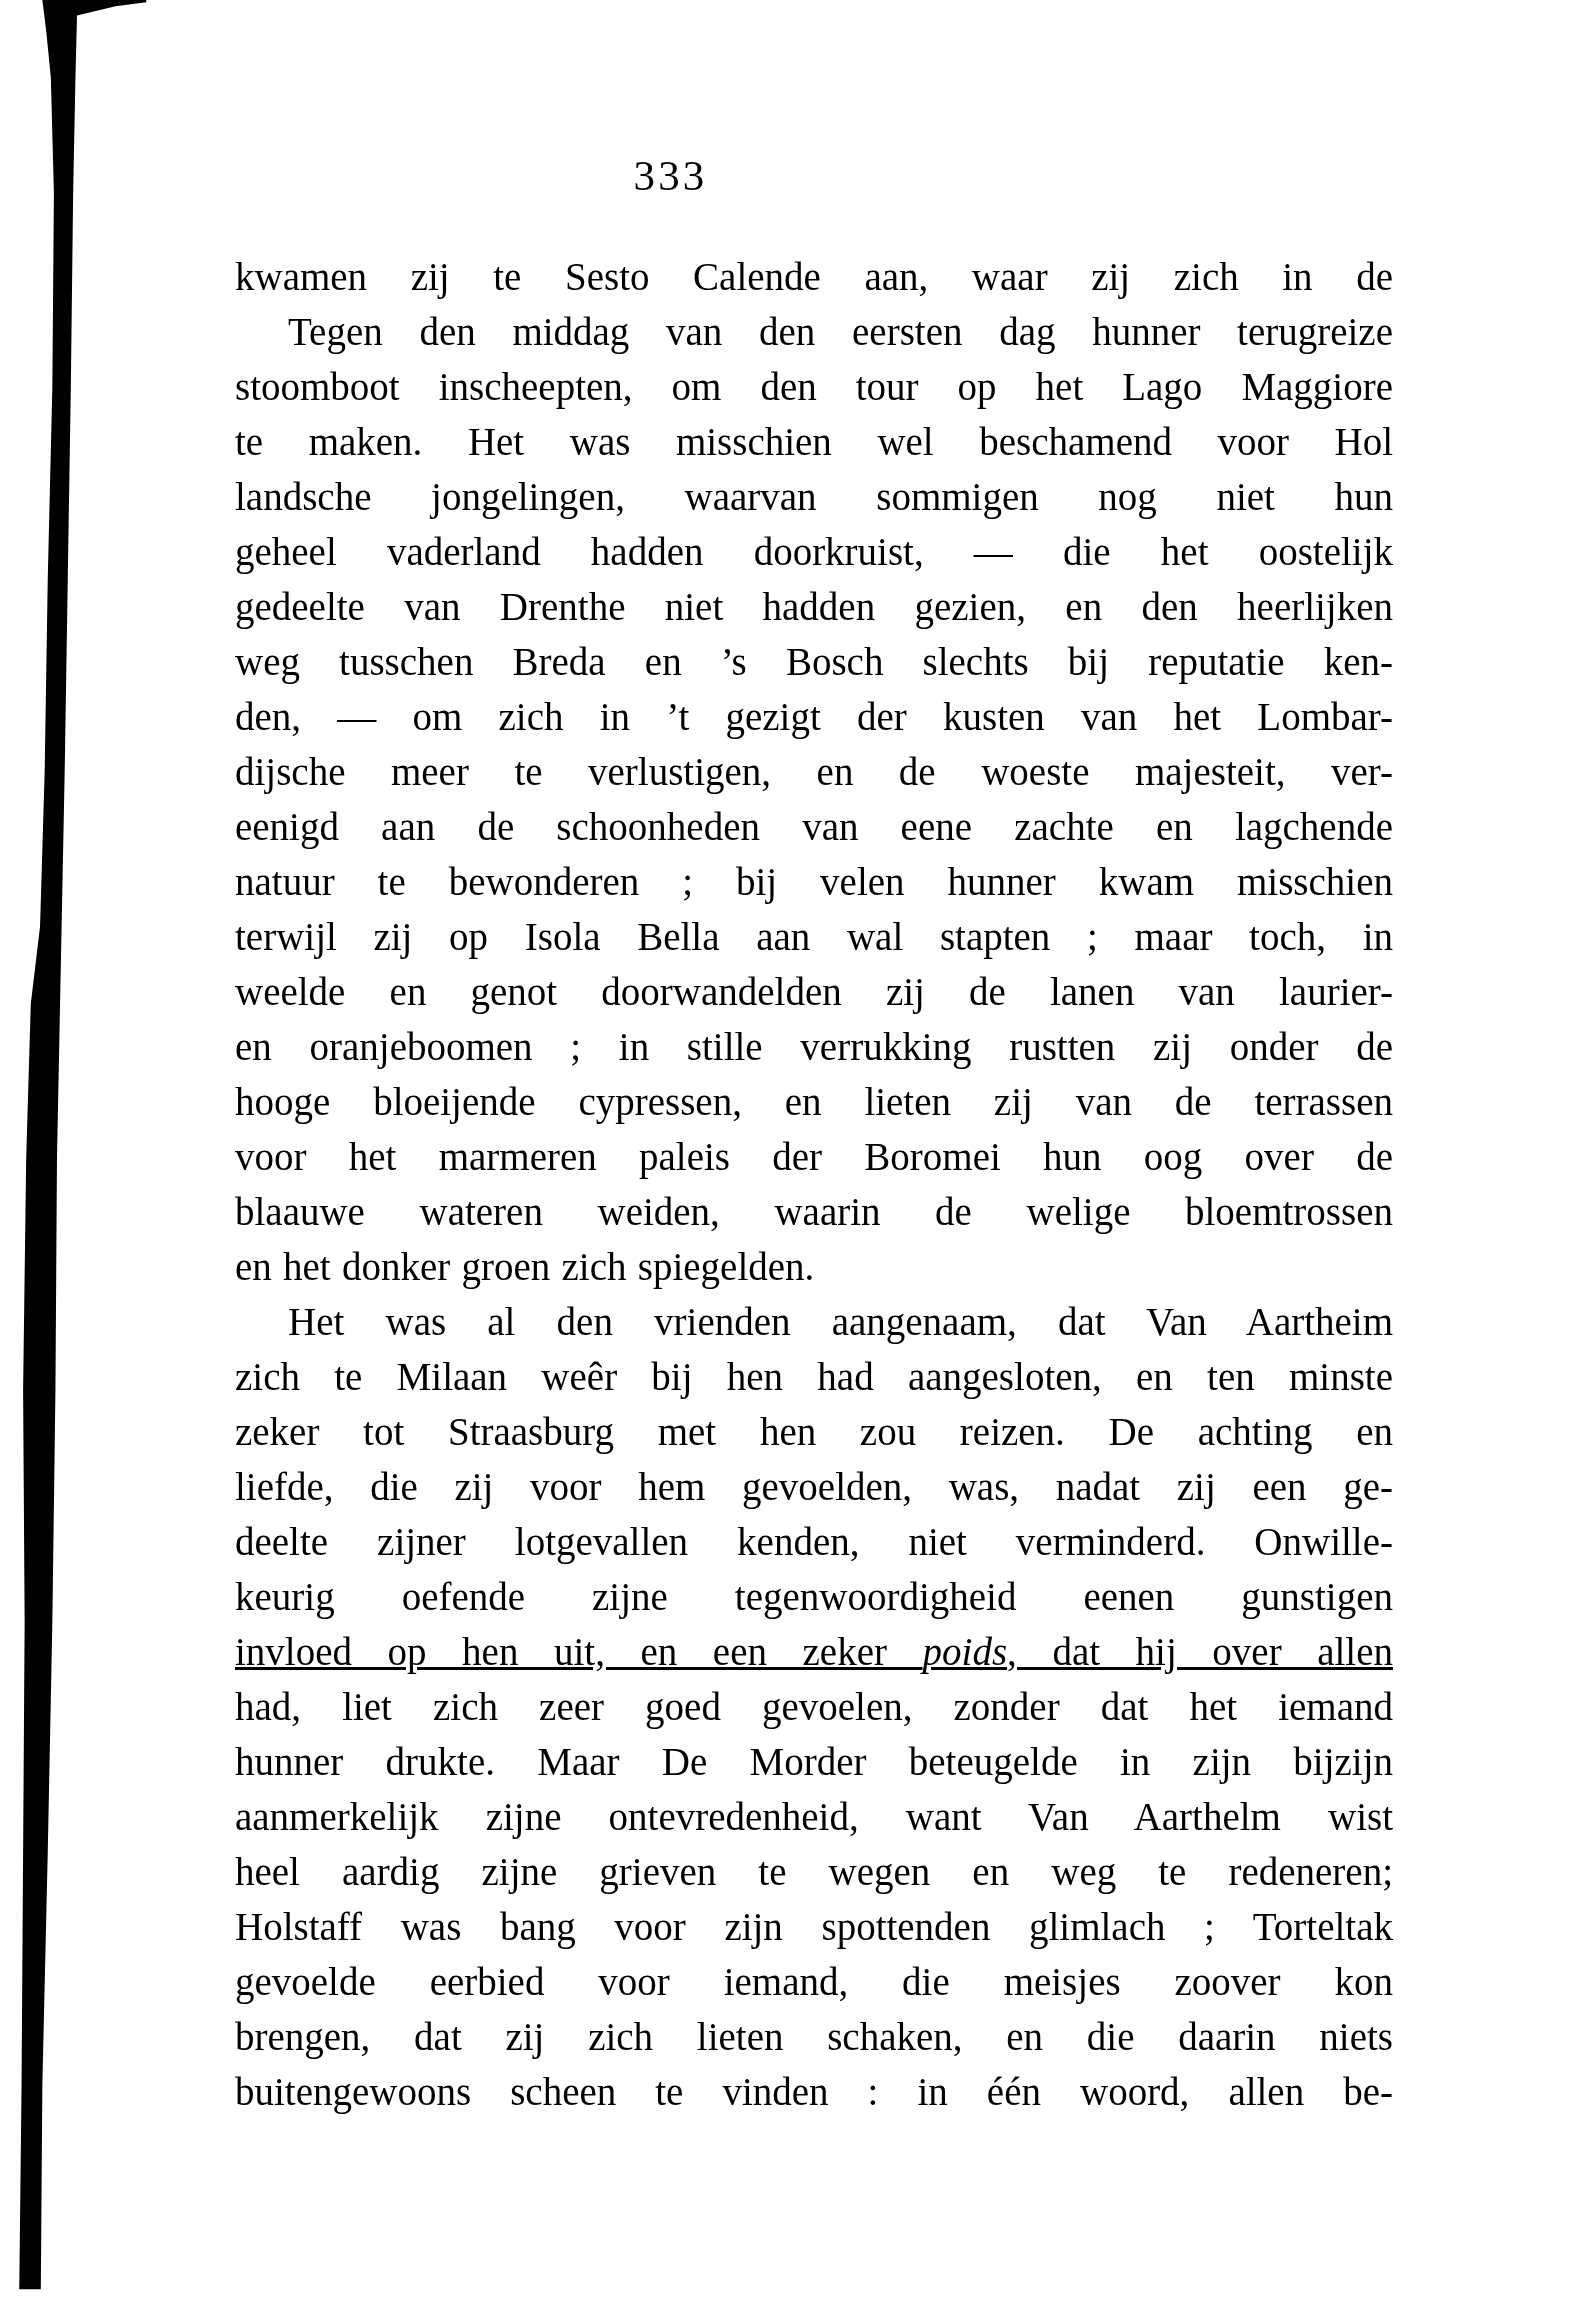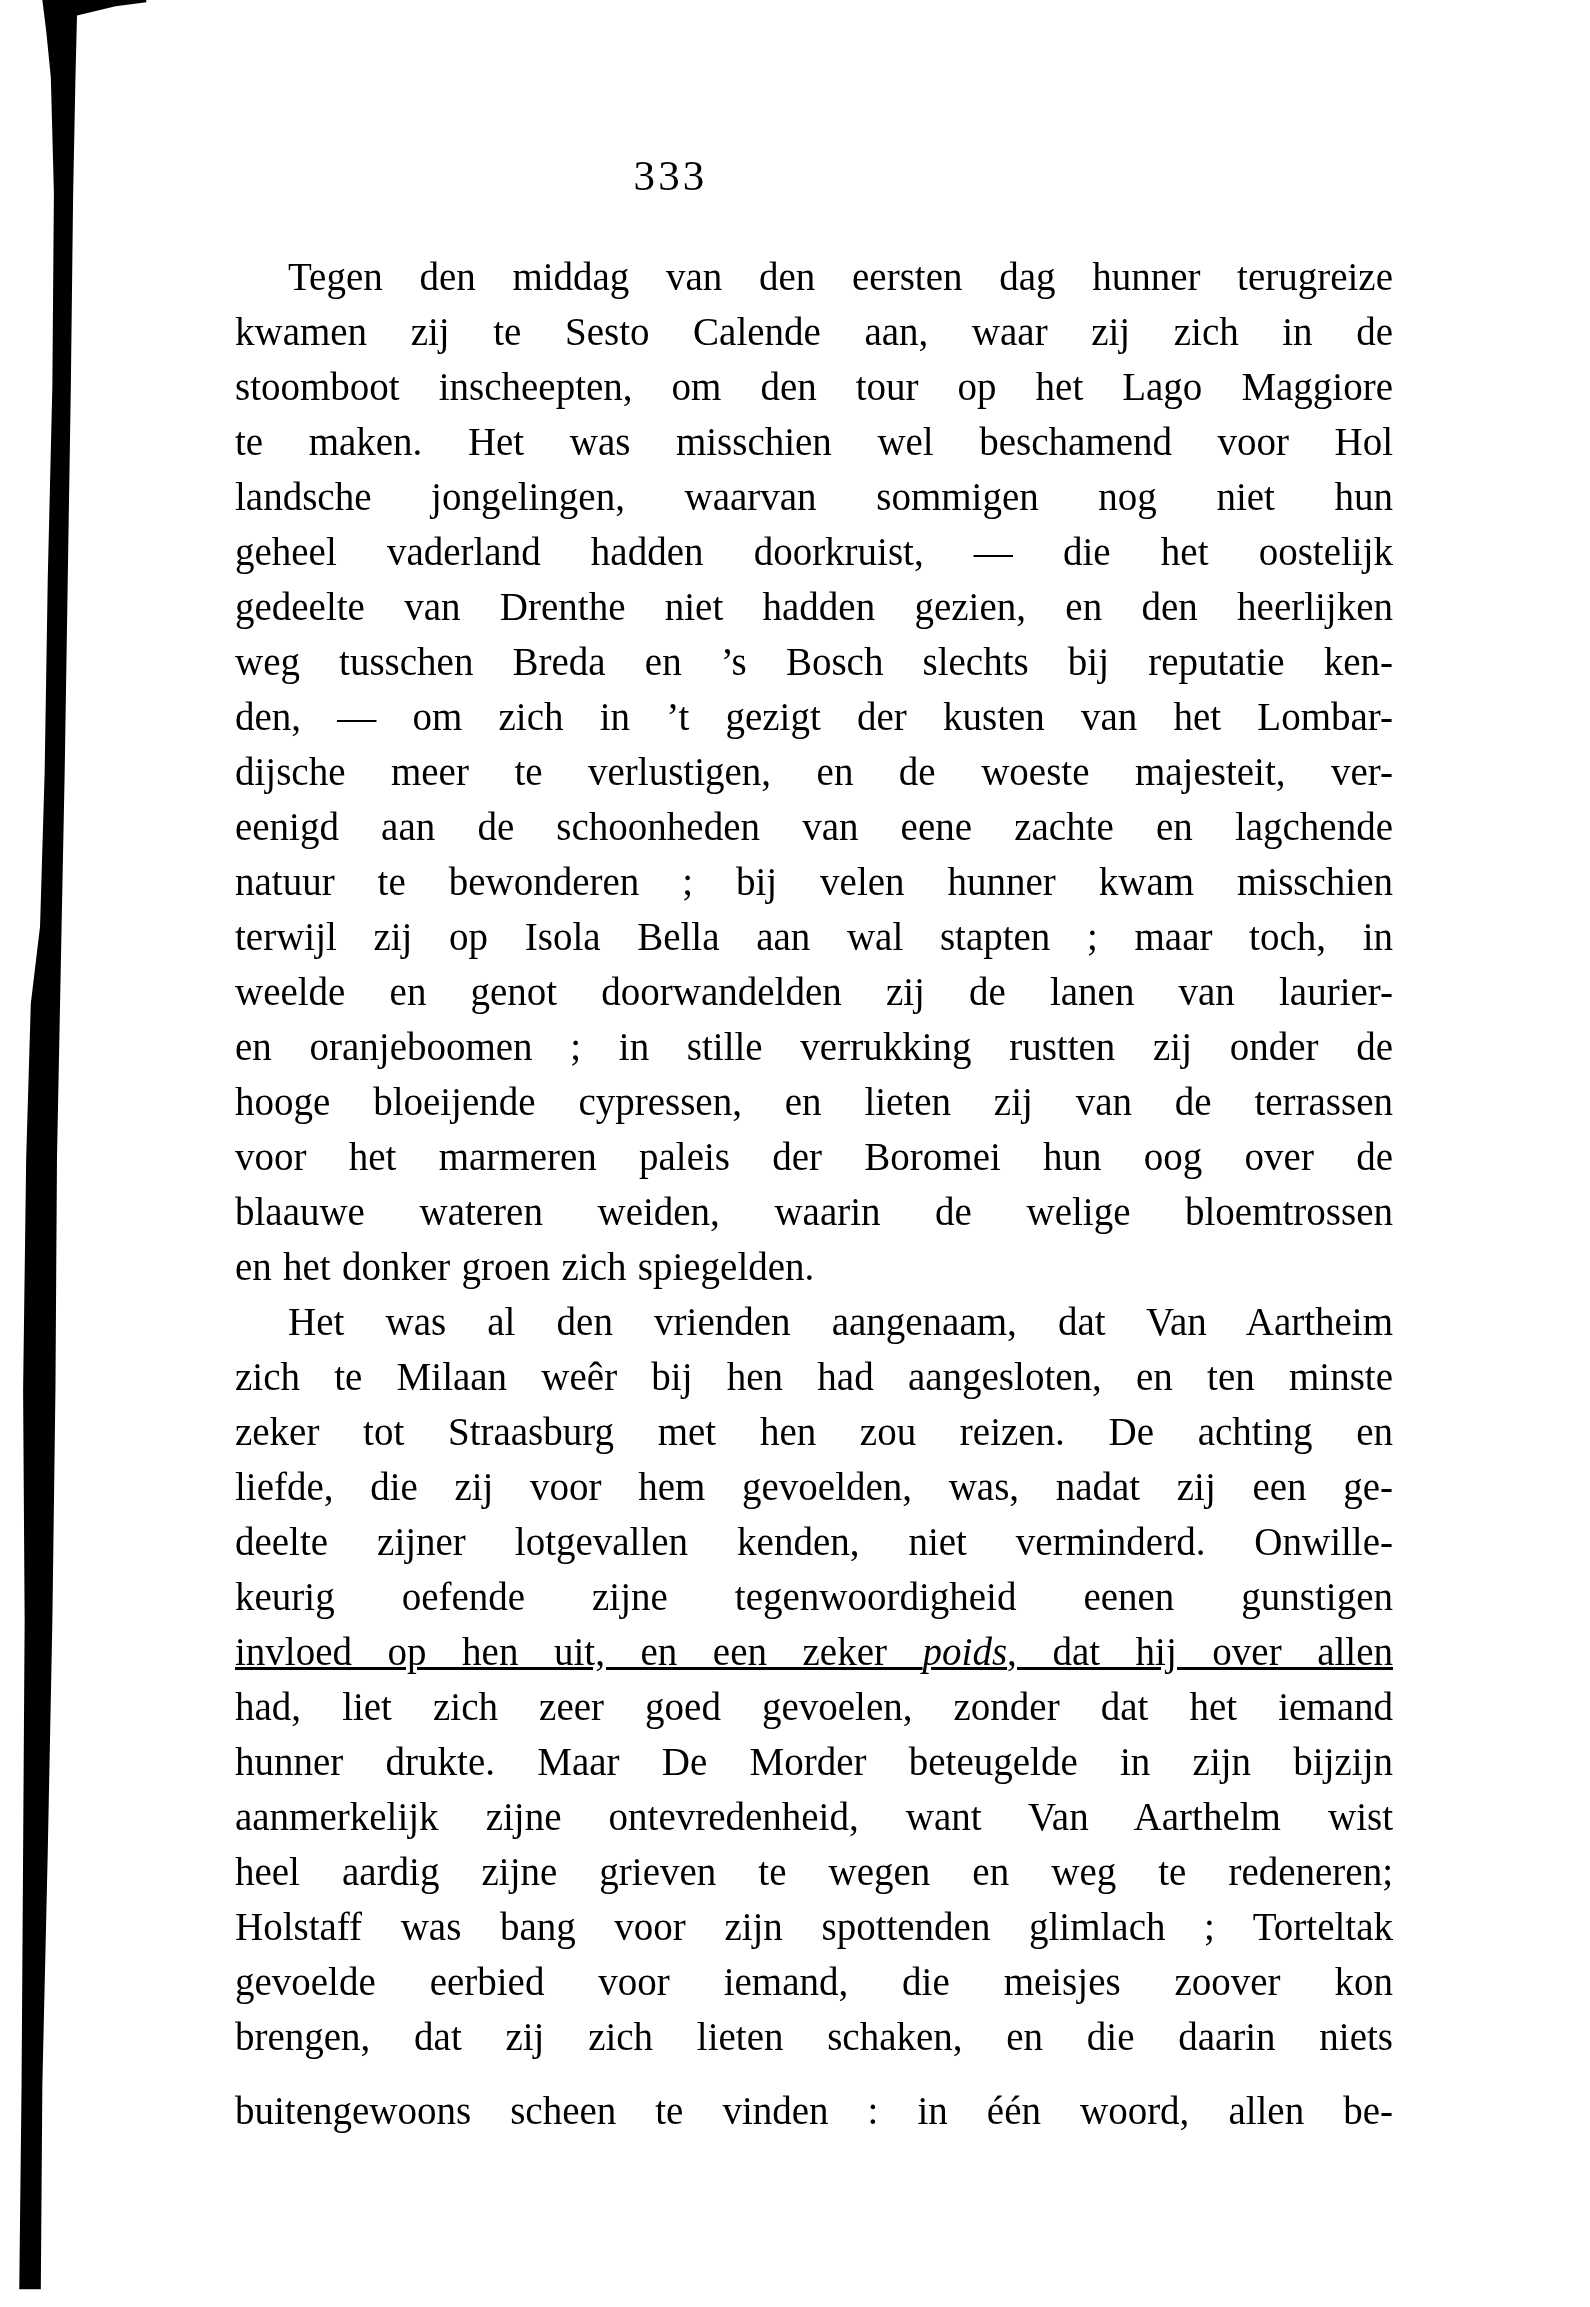--- a/index.html
+++ b/index.html
@@ -16,22 +16,22 @@
 <body>
 
 <svg class="scan-edge" viewBox="0 0 200 2988" preserveAspectRatio="none">
   <polygon fill="#000" points="55,0 190,0 190,3 150,8 100,20 98,100 95,250 92,500 88,750 84,1000 80,1200 78,1300 74,1500 72,1800 68,2100 62,2400 55,2700 53,2965 25,2965 28,2700 30,2400 32,2100 30,1800 34,1500 40,1300 52,1200 58,1000 62,750 68,500 70,250 66,100 60,40"></polygon>
 </svg>
 
 <div class="page-number">333</div>
 
 <div class="text-block">
   <div>
+    <span class="line" style="white-space: nowrap;">kwamen zij te Sesto Calende aan, waar zij zich in de</span>
     <span class="line indent" style="white-space: nowrap;">Tegen den middag van den eersten dag hunner terugreize</span>
-    <span class="line" style="white-space: nowrap;">kwamen zij te Sesto Calende aan, waar zij zich in de</span>
     <span class="line" style="white-space: nowrap;">stoomboot inscheepten, om den tour op het Lago Maggiore</span>
     <span class="line" style="white-space: nowrap;">te maken.  Het was misschien wel beschamend voor Hol</span>
     <span class="line" style="white-space: nowrap;">landsche jongelingen, waarvan sommigen nog niet hun</span>
     <span class="line" style="white-space: nowrap;">geheel vaderland hadden doorkruist, — die het oostelijk</span>
     <span class="line" style="white-space: nowrap;">gedeelte van Drenthe niet hadden gezien, en den heerlijken</span>
     <span class="line" style="white-space: nowrap;">weg tusschen Breda en ’s Bosch slechts bij reputatie ken-</span>
     <span class="line" style="white-space: nowrap;">den, — om zich in ’t gezigt der kusten van het Lombar-</span>
     <span class="line" style="white-space: nowrap;">dijsche meer te verlustigen, en de woeste majesteit, ver-</span>
     <span class="line" style="white-space: nowrap;">eenigd aan de schoonheden van eene zachte en lagchende</span>
     <span class="line" style="white-space: nowrap;">natuur te bewonderen ; bij velen hunner kwam misschien</span>
@@ -51,16 +51,16 @@
     <span class="line" style="white-space: nowrap;">deelte zijner lotgevallen kenden, niet verminderd. Onwille-</span>
     <span class="line" style="white-space: nowrap;">keurig oefende zijne tegenwoordigheid eenen gunstigen</span>
     <span class="line" style="white-space: nowrap; text-decoration: underline;"><span>invloed op hen uit, en een zeker </span><span class="it">poids</span><span>, dat hij over allen</span></span>
     <span class="line" style="white-space: nowrap;">had, liet zich zeer goed gevoelen, zonder dat het iemand</span>
     <span class="line" style="white-space: nowrap;">hunner drukte.  Maar De Morder beteugelde in zijn bijzijn</span>
     <span class="line" style="white-space: nowrap;">aanmerkelijk zijne ontevredenheid, want Van Aarthelm wist</span>
     <span class="line" style="white-space: nowrap;">heel aardig zijne grieven te wegen en weg te redeneren;</span>
     <span class="line" style="white-space: nowrap;">Holstaff was bang voor zijn spottenden glimlach ; Torteltak</span>
     <span class="line" style="white-space: nowrap;">gevoelde eerbied voor iemand, die meisjes zoover kon</span>
     <span class="line" style="white-space: nowrap;">brengen, dat zij zich lieten schaken, en die daarin niets</span>
-    <span class="line" style="white-space: nowrap; margin-top: 19px;">buitengewoons scheen te vinden : in één woord, allen be-</span>
+    <span class="line" style="white-space: nowrap;">buitengewoons scheen te vinden : in één woord, allen be-</span>
   </div>
 </div>
 
 
 </body></html>

